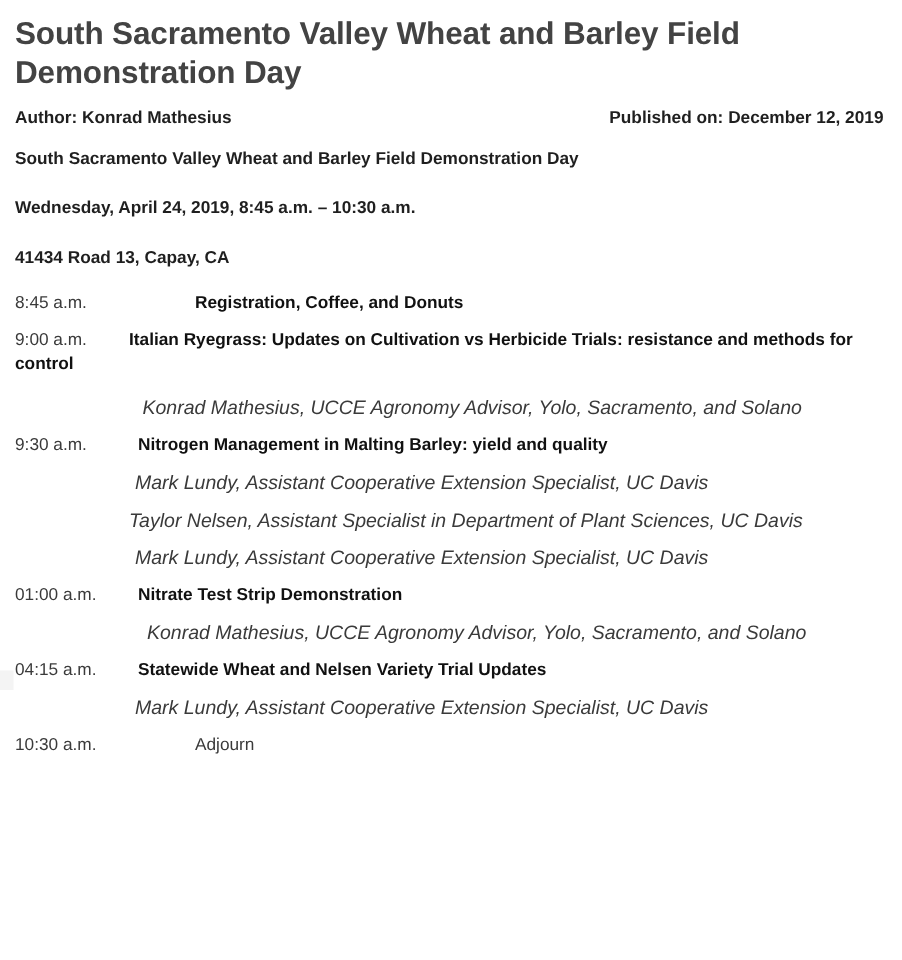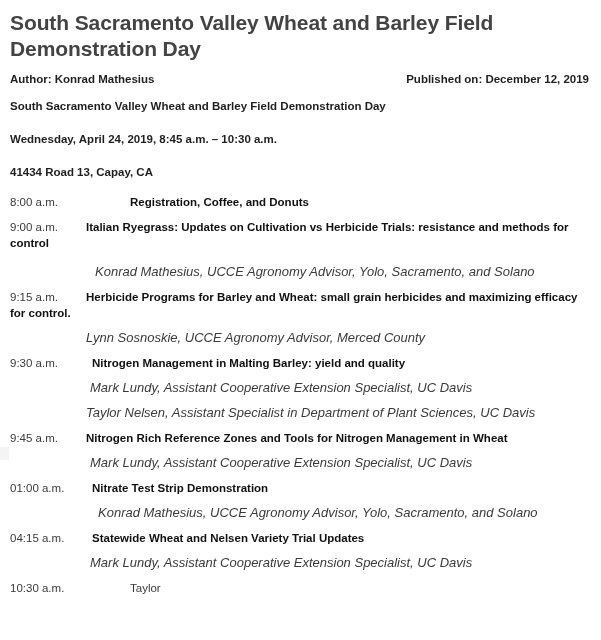--- a/index.html
+++ b/index.html
@@ -129,70 +129,61 @@
   <div class="intro">
     <p class="intro-line">South Sacramento Valley Wheat and Barley Field Demonstration Day</p>
     <p class="intro-line">Wednesday, April 24, 2019, 8:45 a.m. – 10:30 a.m.</p>
     <p class="intro-line">41434 Road 13, Capay, CA</p>
   </div>
 
   <div class="agenda">
 
     <div class="agenda-item">
       <div class="agenda-row">
-        <span class="agenda-time tw-120">8:00 a.m.</span><span class="agenda-title">Registration, Coffee, and Donuts</span>
+        <span class="agenda-time tw-120">8:45 a.m.</span><span class="agenda-title">Registration, Coffee, and Donuts</span>
       </div>
     </div>
 
     <div class="agenda-item">
       <div class="agenda-row">
         <span class="agenda-time tw-76">9:00 a.m.</span><span class="agenda-title">Italian Ryegrass: Updates on Cultivation vs Herbicide Trials: resistance and methods for control</span>
       </div>
       <div class="gap-sm"></div>
       <p class="speaker sp-i85">Konrad Mathesius, UCCE Agronomy Advisor, Yolo, Sacramento, and Solano</p>
     </div>
 
-    <div class="agenda-item">
-      <div class="agenda-row">
-        <span class="agenda-time tw-76">9:15 a.m.</span><span class="agenda-title">Herbicide Programs for Barley and Wheat: small grain herbicides and maximizing efficacy for control.</span>
-      </div>
-      <p class="speaker sp-i76">Lynn Sosnoskie, UCCE Agronomy Advisor, Merced County</p>
-    </div>
 
     <div class="agenda-item">
       <div class="agenda-row">
         <span class="agenda-time tw-82">9:30 a.m.</span><span class="agenda-title">Nitrogen Management in Malting Barley: yield and quality</span>
       </div>
       <p class="speaker sp-i80">Mark Lundy, Assistant Cooperative Extension Specialist, UC Davis</p>
       <p class="speaker sp-i76">Taylor Nelsen, Assistant Specialist in Department of Plant Sciences, UC Davis</p>
     </div>
 
     <div class="agenda-item">
-      <div class="agenda-row">
-        <span class="agenda-time tw-76">9:45 a.m.</span><span class="agenda-title">Nitrogen Rich Reference Zones and Tools for Nitrogen Management in Wheat</span>
-      </div>
       <p class="speaker sp-i80">Mark Lundy, Assistant Cooperative Extension Specialist, UC Davis</p>
     </div>
 
     <div class="agenda-item">
       <div class="agenda-row">
         <span class="agenda-time tw-82">01:00 a.m.</span><span class="agenda-title">Nitrate Test Strip Demonstration</span>
       </div>
       <p class="speaker sp-i88">Konrad Mathesius, UCCE Agronomy Advisor, Yolo, Sacramento, and Solano</p>
     </div>
 
     <div class="agenda-item">
       <div class="agenda-row">
         <span class="agenda-time tw-82">04:15 a.m.</span><span class="agenda-title">Statewide Wheat and Nelsen Variety Trial Updates</span>
       </div>
       <p class="speaker sp-i80">Mark Lundy, Assistant Cooperative Extension Specialist, UC Davis</p>
     </div>
 
     <div class="agenda-item">
       <div class="agenda-row">
-        <span class="agenda-time tw-120">10:30 a.m.</span><span class="agenda-title plain">Taylor</span>
+        <span class="agenda-time tw-120">10:30 a.m.</span><span class="agenda-title plain">Adjourn</span>
       </div>
     </div>
 
   </div>
 
   <div class="corner-mark"></div>
 </div>
 
 </body></html>

